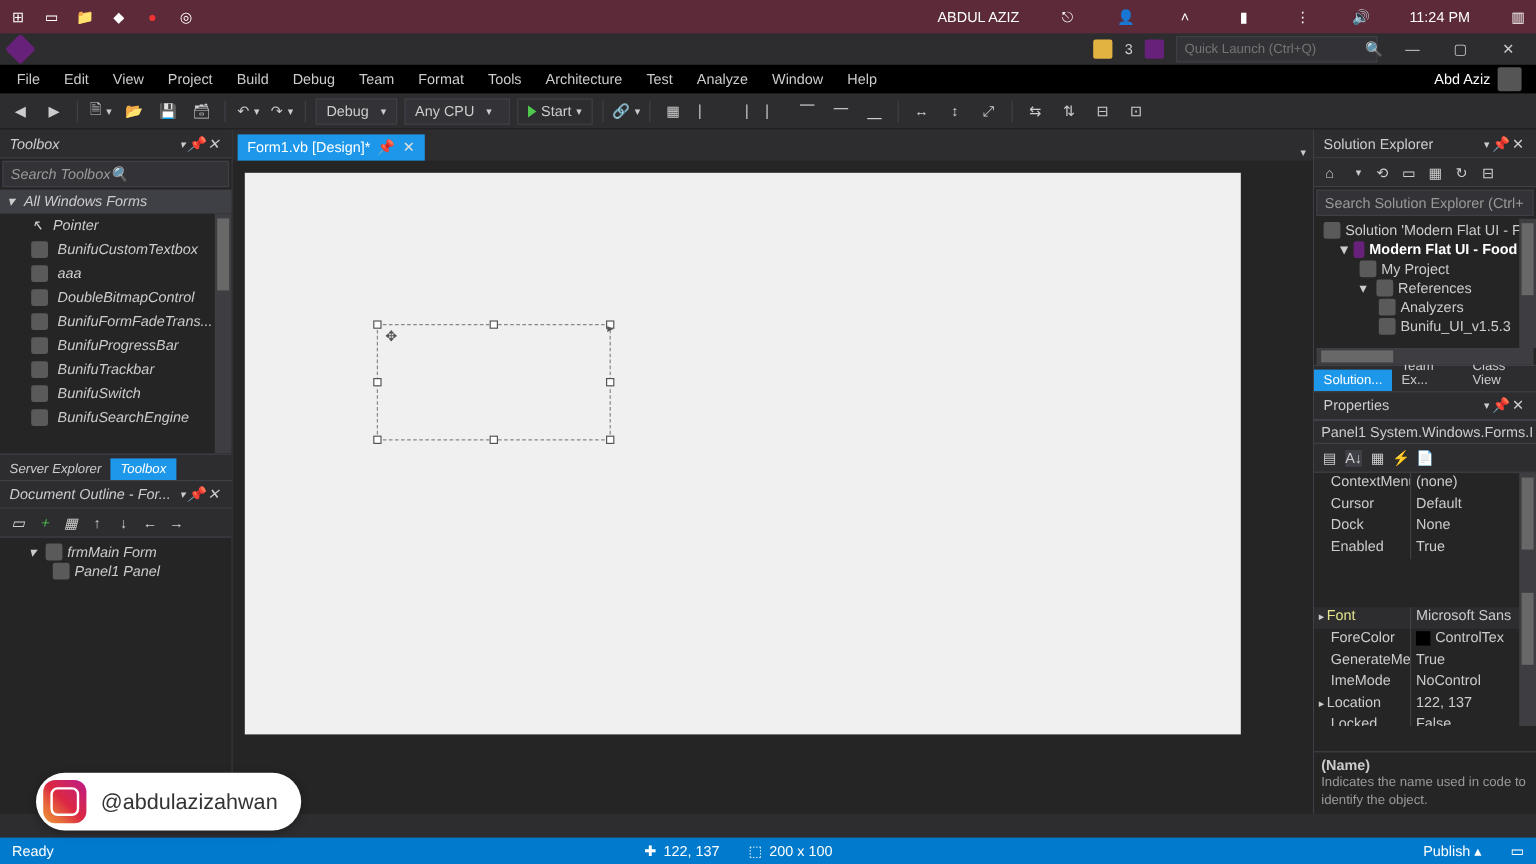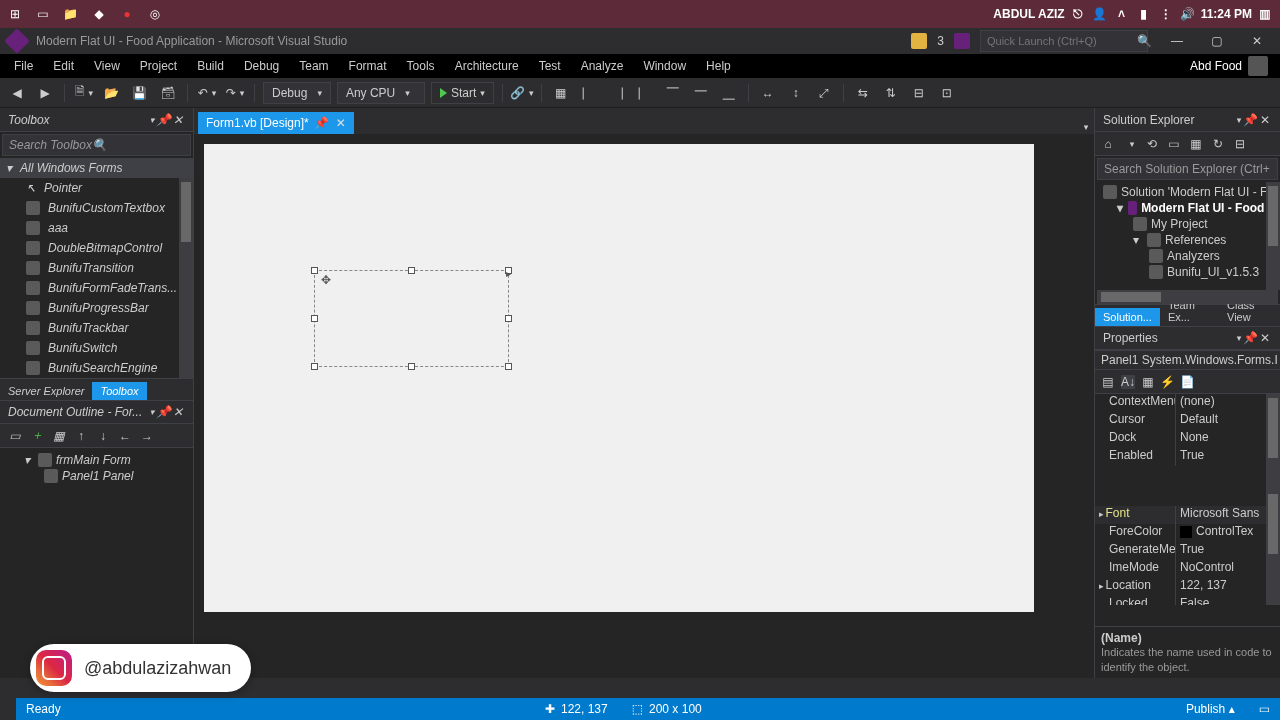--- a/index.html
+++ b/index.html
@@ -2,21 +2,21 @@
 <html><head>
 <meta charset="utf-8">
 <style>
 * { margin: 0; padding: 0; box-sizing: border-box; font-family: "Segoe UI", Arial, sans-serif; font-size: 12px; }
 body { width: 1280px; height: 720px; background: #2d2d30; color: #ccc; overflow: hidden; position: relative; }
 
 
 .sysbar { height: 28px; background: #5c2a39; display: flex; align-items: center; padding: 0 6px; }
 .sysbar .left { display: flex; gap: 10px; align-items: center; }
 .sysbar .spacer { flex: 1; }
-.sysbar .right { display: flex; gap: 4px; align-items: center; font-size: 11px; color: #fff; font-weight: bold; }
+.sysbar .right { display: flex; gap: 31px; align-items: center; font-size: 11px; color: #fff; }
 .sys-icon { width: 18px; height: 18px; display: inline-flex; align-items: center; justify-content: center; color: #fff; }
 
 
 .vsbar { height: 26px; background: #2d2d30; display: flex; align-items: center; padding: 0 8px; gap: 10px; }
 .vs-logo { width: 18px; height: 18px; background: #68217a; transform: rotate(45deg); border-radius: 2px; }
 .vs-title { color: #999; font-size: 12px; }
 .vsbar .spacer { flex: 1; }
 .quicklaunch { width: 168px; height: 22px; background: #333337; border: 1px solid #3f3f46; color: #999; padding: 0 6px; font-size: 11px; }
 .winbtn { width: 30px; height: 22px; display: inline-flex; align-items: center; justify-content: center; color: #ccc; }
 .badge-yellow { width: 16px; height: 16px; background: #e3b341; border-radius: 2px; }
@@ -96,21 +96,21 @@
 .prop-row .k { width: 80px; padding-left: 14px; color: #ccc; overflow: hidden; white-space: nowrap; }
 .prop-row .v { flex: 1; border-left: 1px solid #3f3f46; padding-left: 4px; color: #ccc; overflow: hidden; white-space: nowrap; }
 .prop-row.expandable .k::before { content:"▸"; position:relative; left:-10px; margin-right:-8px; font-size:9px; color:#ccc; }
 .prop-row.selected .k { color: #e3e38a; }
 .prop-row.selected { background: #2d2d30; margin-top: 40px; }
 .prop-desc { border-top: 1px solid #3f3f46; padding: 4px 6px; margin-top: 21px; }
 .prop-desc .n { font-weight: bold; color: #ccc; }
 .prop-desc .d { color: #999; font-size: 11px; line-height: 1.3; }
 
 
-.statusbar { height: 22px; background: #007acc; color: #fff; display: flex; align-items: center; padding: 0 10px; gap: 24px; font-size: 11px; position: absolute; bottom: 0; left: 0; right: 0; margin-left: 16px; }
+.statusbar { height: 22px; background: #007acc; color: #fff; display: flex; align-items: center; padding: 0 10px; gap: 24px; font-size: 11px; position: absolute; bottom: 0; left: 0; right: 0; }
 .statusbar .spacer { flex: 1; }
 .statusbar .seg { display: flex; align-items: center; gap: 6px; }
 
 
 .ig-overlay { position: absolute; left: 30px; bottom: 28px; background: #fff; border-radius: 26px; padding: 6px 20px 6px 6px; display: flex; align-items: center; gap: 12px; box-shadow: 0 2px 8px rgba(0,0,0,.3); }
 .ig-logo { width: 36px; height: 36px; border-radius: 10px; background: linear-gradient(45deg,#f09433,#e6683c,#dc2743,#cc2366,#bc1888); display: flex; align-items:center; justify-content:center; }
 .ig-logo::before { content:""; width:20px; height:20px; border:2px solid #fff; border-radius:6px; }
 .ig-handle { color:#333; font-size:18px; font-weight:500; }
 
 .chev::after{content:"▾";font-size:9px;margin-left:4px}
@@ -136,21 +136,20 @@
     <span class="sys-icon">▮</span>
     <span class="sys-icon">⋮</span>
     <span class="sys-icon">🔊</span>
     <span>11:24 PM</span>
     <span class="sys-icon">▥</span>
   </div>
 </div>
 
 <div class="vsbar">
   <span class="vs-logo"></span>
-  <span class="vs-title">Modern Flat UI - Food Application - Microsoft Visual Studio</span>
   <div class="spacer"></div>
   <span class="badge-yellow"></span>
   <span style="color:#ccc">3</span>
   <span class="badge-purple"></span>
   <input class="quicklaunch" placeholder="Quick Launch (Ctrl+Q)" style="">
   <span class="small-icon" style="margin-left:-20px">🔍</span>
   <span class="winbtn">—</span>
   <span class="winbtn">▢</span>
   <span class="winbtn">✕</span>
 </div>
@@ -165,21 +164,21 @@
   <span class="menuitem">Team</span>
   <span class="menuitem">Format</span>
   <span class="menuitem">Tools</span>
   <span class="menuitem">Architecture</span>
   <span class="menuitem">Test</span>
   <span class="menuitem">Analyze</span>
   <span class="menuitem">Window</span>
   <span class="menuitem">Help</span>
   <div class="spacer"></div>
   <div class="user">
-      <span>Abd Food</span>
+      <span>Abd Aziz</span>
       <span class="avatar"></span>
     </div>
 </div>
 
 <div class="toolbar">
   <span class="tbtn">◀</span>
   <span class="tbtn">▶</span>
   <span class="tsep"></span>
   <span class="tbtn chev">🗎</span>
   <span class="tbtn">📂</span>
@@ -249,24 +248,20 @@
           <span class="item-icon"></span>
           <span>BunifuCustomTextbox</span>
         </div>
       <div class="tree-item">
           <span class="item-icon"></span>
           <span>aaa</span>
         </div>
       <div class="tree-item">
           <span class="item-icon"></span>
           <span>DoubleBitmapControl</span>
-        </div>
-      <div class="tree-item">
-          <span class="item-icon"></span>
-          <span>BunifuTransition</span>
         </div>
       <div class="tree-item">
           <span class="item-icon"></span>
           <span>BunifuFormFadeTrans...</span>
         </div>
       <div class="tree-item">
           <span class="item-icon"></span>
           <span>BunifuProgressBar</span>
         </div>
       <div class="tree-item">

